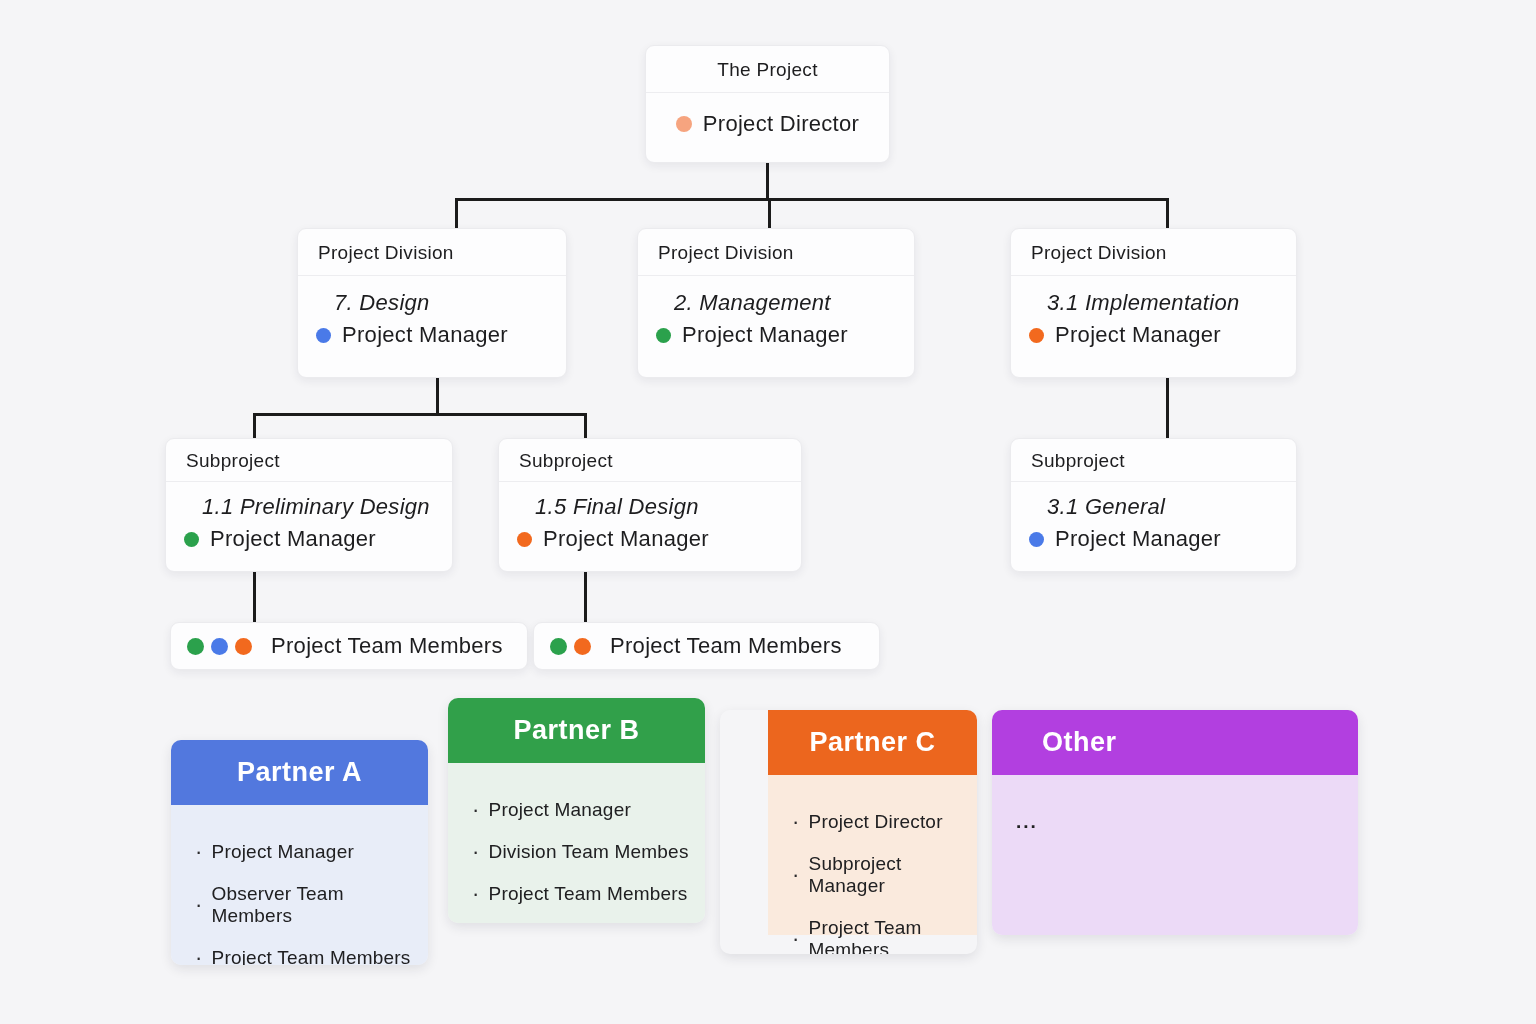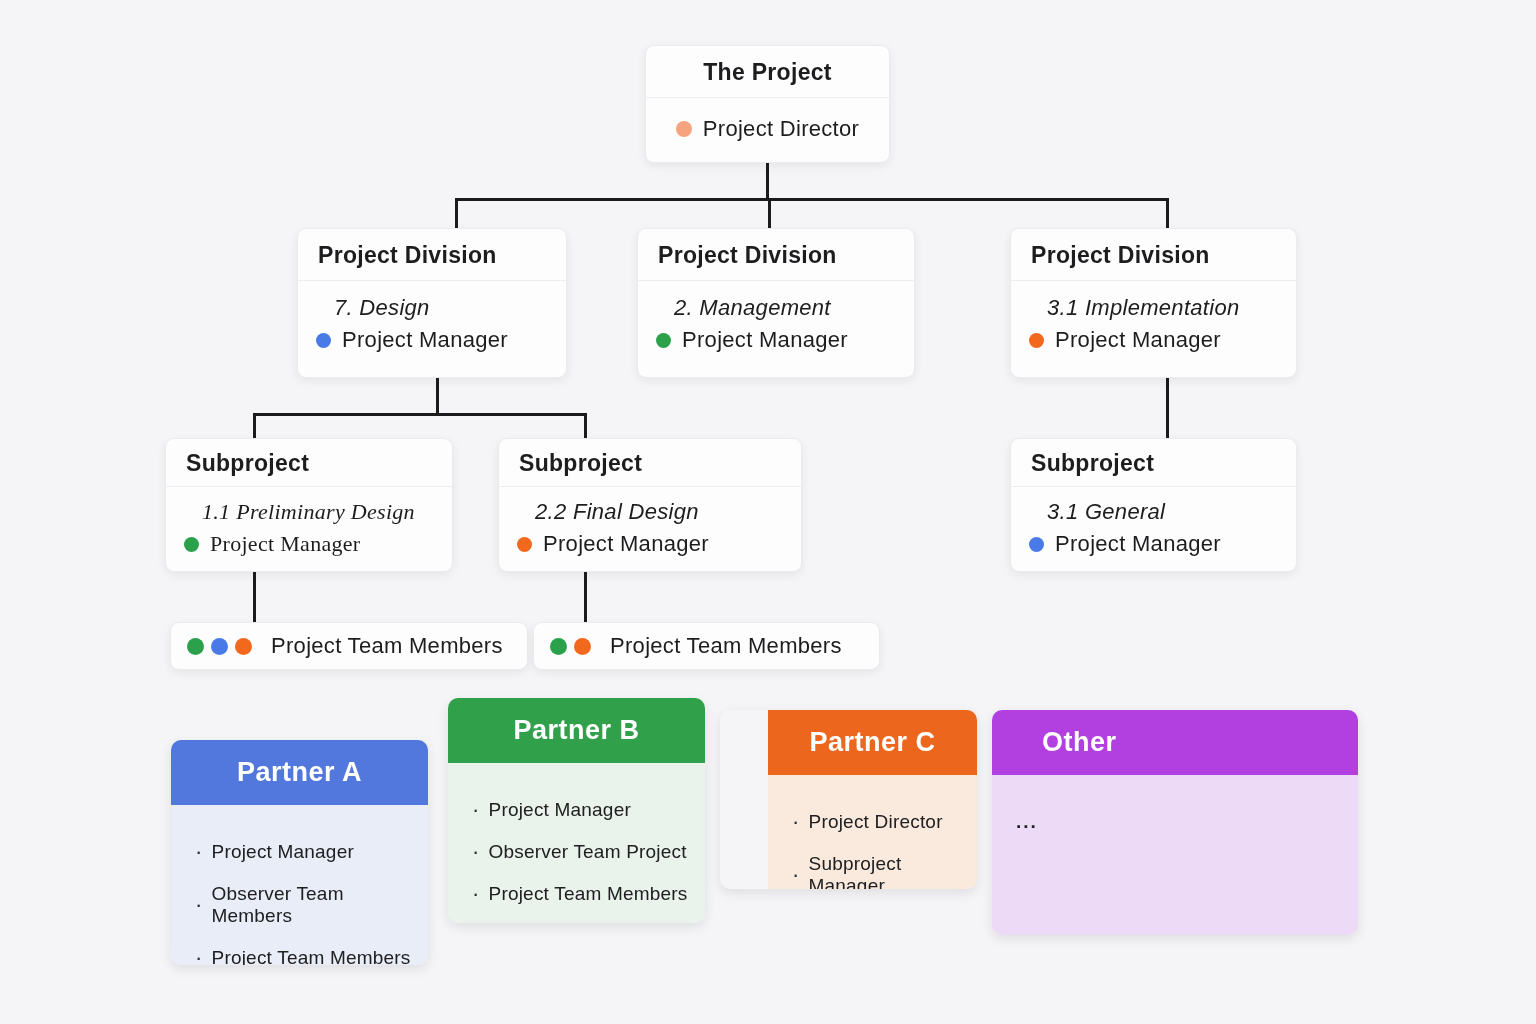--- a/index.html
+++ b/index.html
@@ -19,22 +19,22 @@
 
   
   .node {
     position: absolute;
     background: #fdfdfe;
     border: 1px solid #ebebee;
     border-radius: 9px;
     box-shadow: 0 3px 10px rgba(30,30,50,0.07);
   }
   .node-title {
-    font-size: 23px;
-    font-weight: 700;
+    font-size: 19px;
+    font-weight: 400;
     letter-spacing: 0.3px;
     padding: 13px 20px 11px 20px;
     border-bottom: 1px solid #ededf0;
   }
   .node.centered .node-title { text-align: center; }
   .node-body { padding: 12px 18px 10px 18px; }
   .subtitle {
     font-style: italic;
     font-size: 22px;
     margin: 2px 0 6px 18px;
@@ -147,33 +147,33 @@
       <div class="subtitle">3.1 Implementation</div>
       <div class="role-row">
         <span class="dot" style="background: rgb(242, 105, 30);"></span>
         <span>Project Manager</span>
       </div>
     </div>
   </div>
 
   <div class="node" style="left:165px; top:438px; width:288px; height:134px;">
     <div class="node-title" style="padding-top:11px; padding-bottom:9px;">Subproject</div>
-    <div class="node-body" style="padding-top:10px;font-family:Liberation Serif, serif;">
+    <div class="node-body" style="padding-top:10px;">
       <div class="subtitle">1.1 Preliminary Design</div>
       <div class="role-row">
         <span class="dot" style="background: rgb(43, 161, 76);"></span>
         <span>Project Manager</span>
       </div>
     </div>
   </div>
 
   <div class="node" style="left:498px; top:438px; width:304px; height:134px;">
     <div class="node-title" style="padding-top:11px; padding-bottom:9px;">Subproject</div>
     <div class="node-body" style="padding-top:10px;">
-      <div class="subtitle">2.2 Final Design</div>
+      <div class="subtitle">1.5 Final Design</div>
       <div class="role-row">
         <span class="dot" style="background: rgb(242, 105, 30);"></span>
         <span>Project Manager</span>
       </div>
     </div>
   </div>
 
   <div class="node" style="left:1010px; top:438px; width:287px; height:134px;">
     <div class="node-title" style="padding-top:11px; padding-bottom:9px;">Subproject</div>
     <div class="node-body" style="padding-top:10px;">
@@ -218,30 +218,30 @@
 
   <div class="card" style="left:448px; top:698px; width:257px; height:225px;">
     <div class="card-header" style="background: rgb(49, 160, 74);">Partner B</div>
     <div class="card-body" style="background: rgb(233, 242, 235);">
       <div class="card-item">
           <span class="bullet">·</span>
           <span>Project Manager</span>
         </div>
       <div class="card-item">
           <span class="bullet">·</span>
-          <span>Observer Team Project</span>
+          <span>Division Team Membes</span>
         </div>
       <div class="card-item">
           <span class="bullet">·</span>
           <span>Project Team Members</span>
         </div>
     </div>
   </div>
 
-  <div class="card" style="left:720px; top:710px; width:257px; height:179px;padding-left:48px;">
+  <div class="card" style="left:720px; top:710px; width:257px; height:244px;padding-left:48px;">
     <div class="card-header" style="background: rgb(236, 102, 30);">Partner C</div>
     <div class="card-body" style="background: rgb(250, 234, 221);">
       <div class="card-item">
           <span class="bullet">·</span>
           <span>Project Director</span>
         </div>
       <div class="card-item">
           <span class="bullet">·</span>
           <span>Subproject Manager</span>
         </div>

